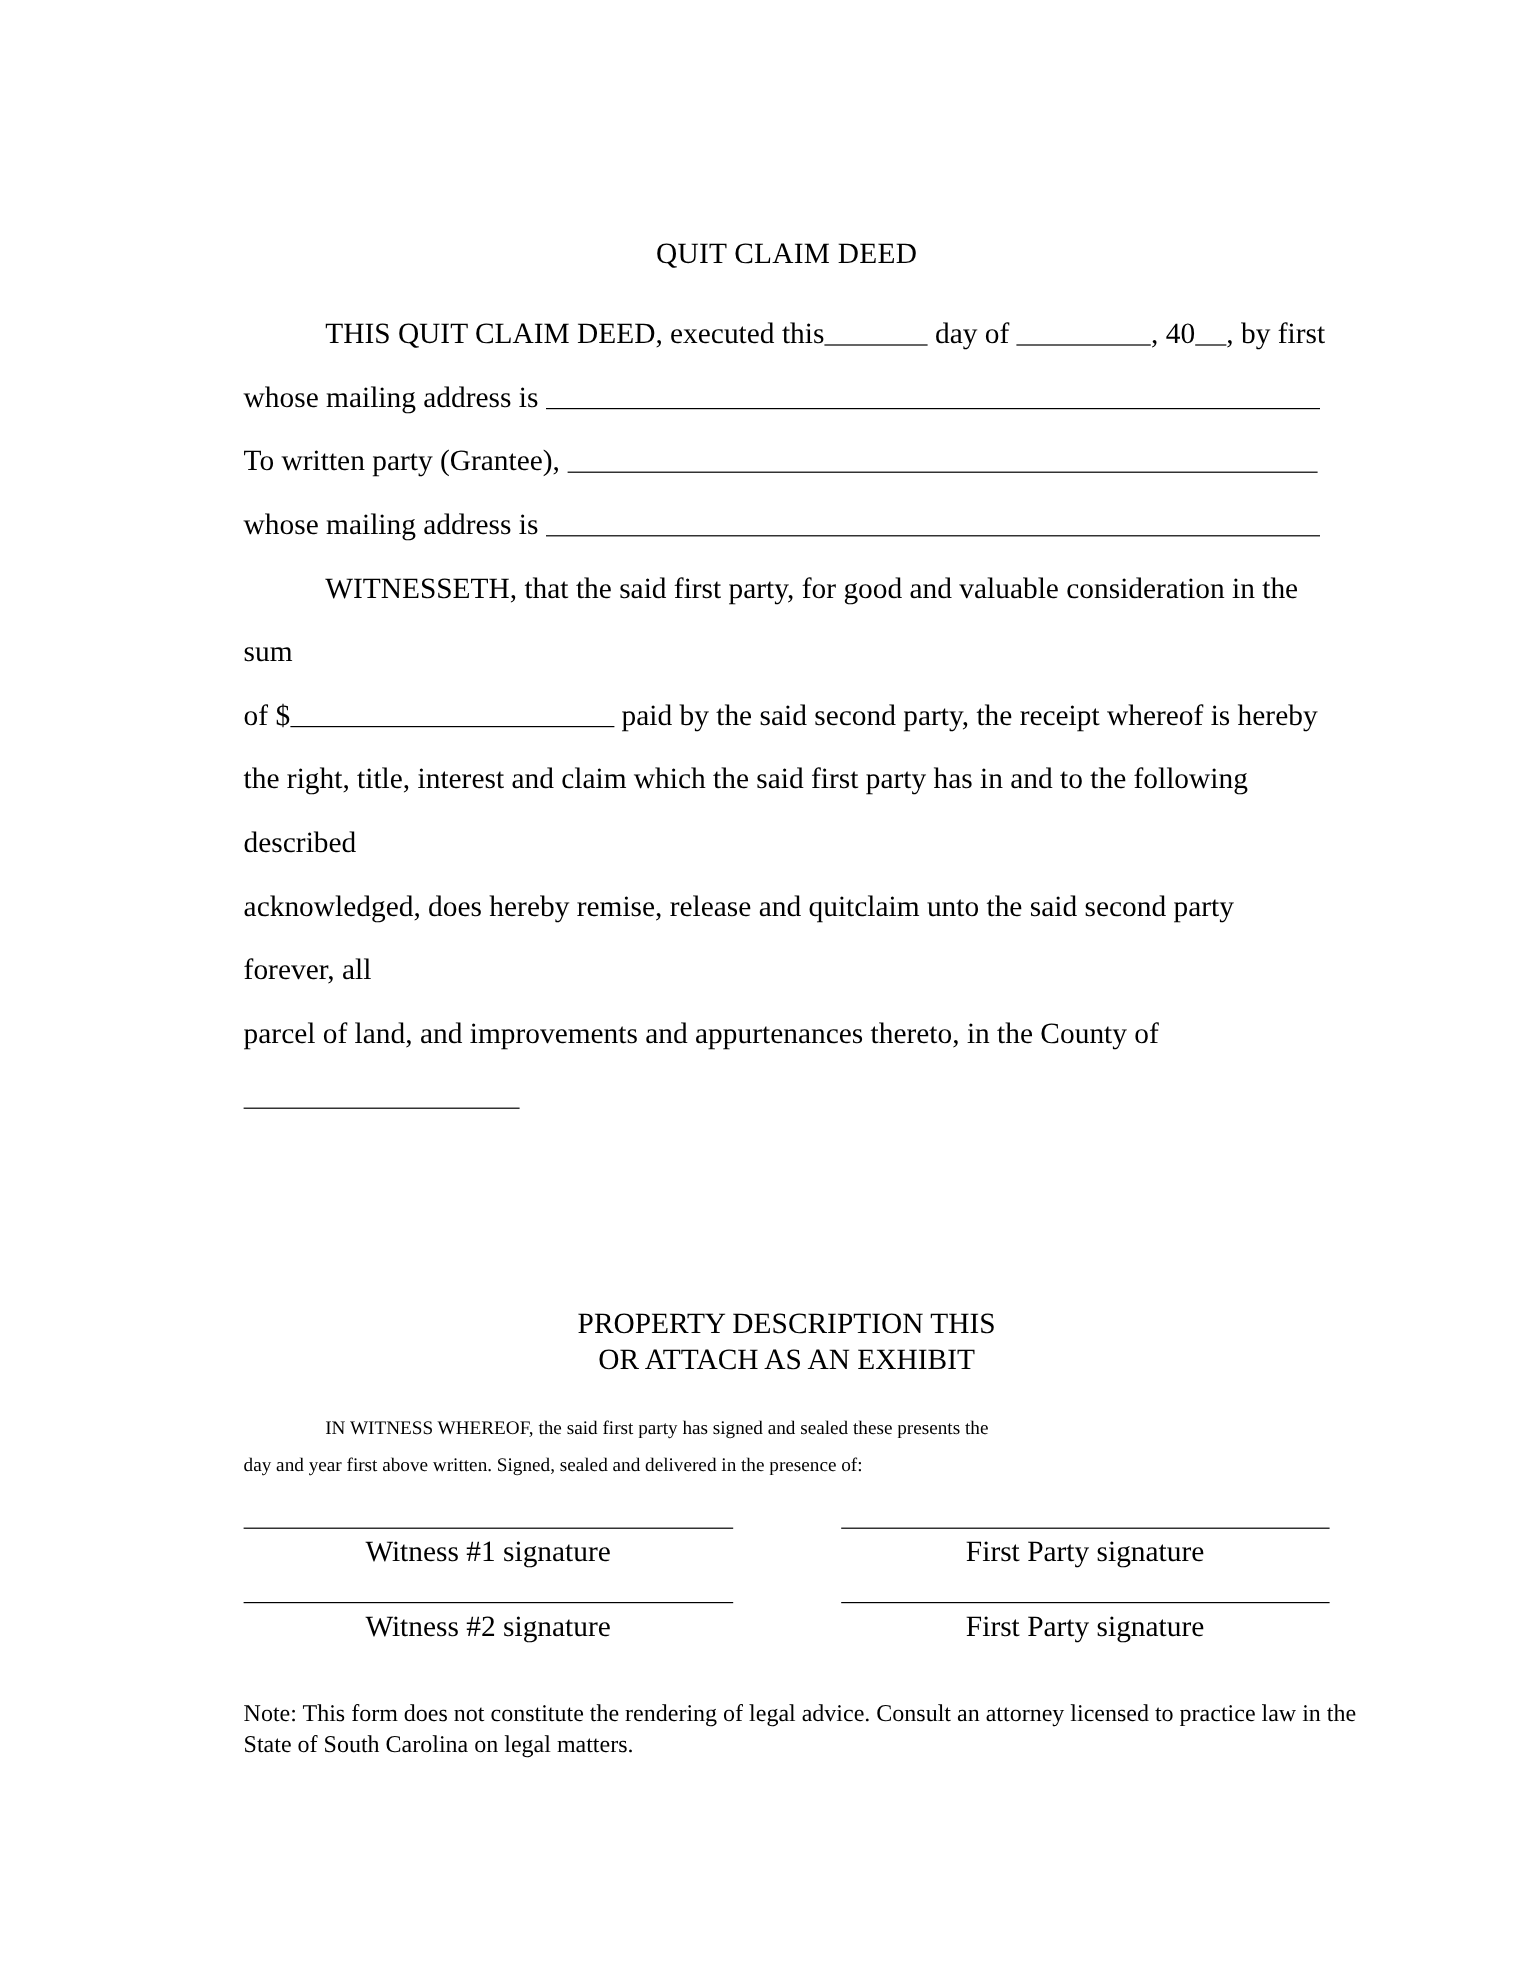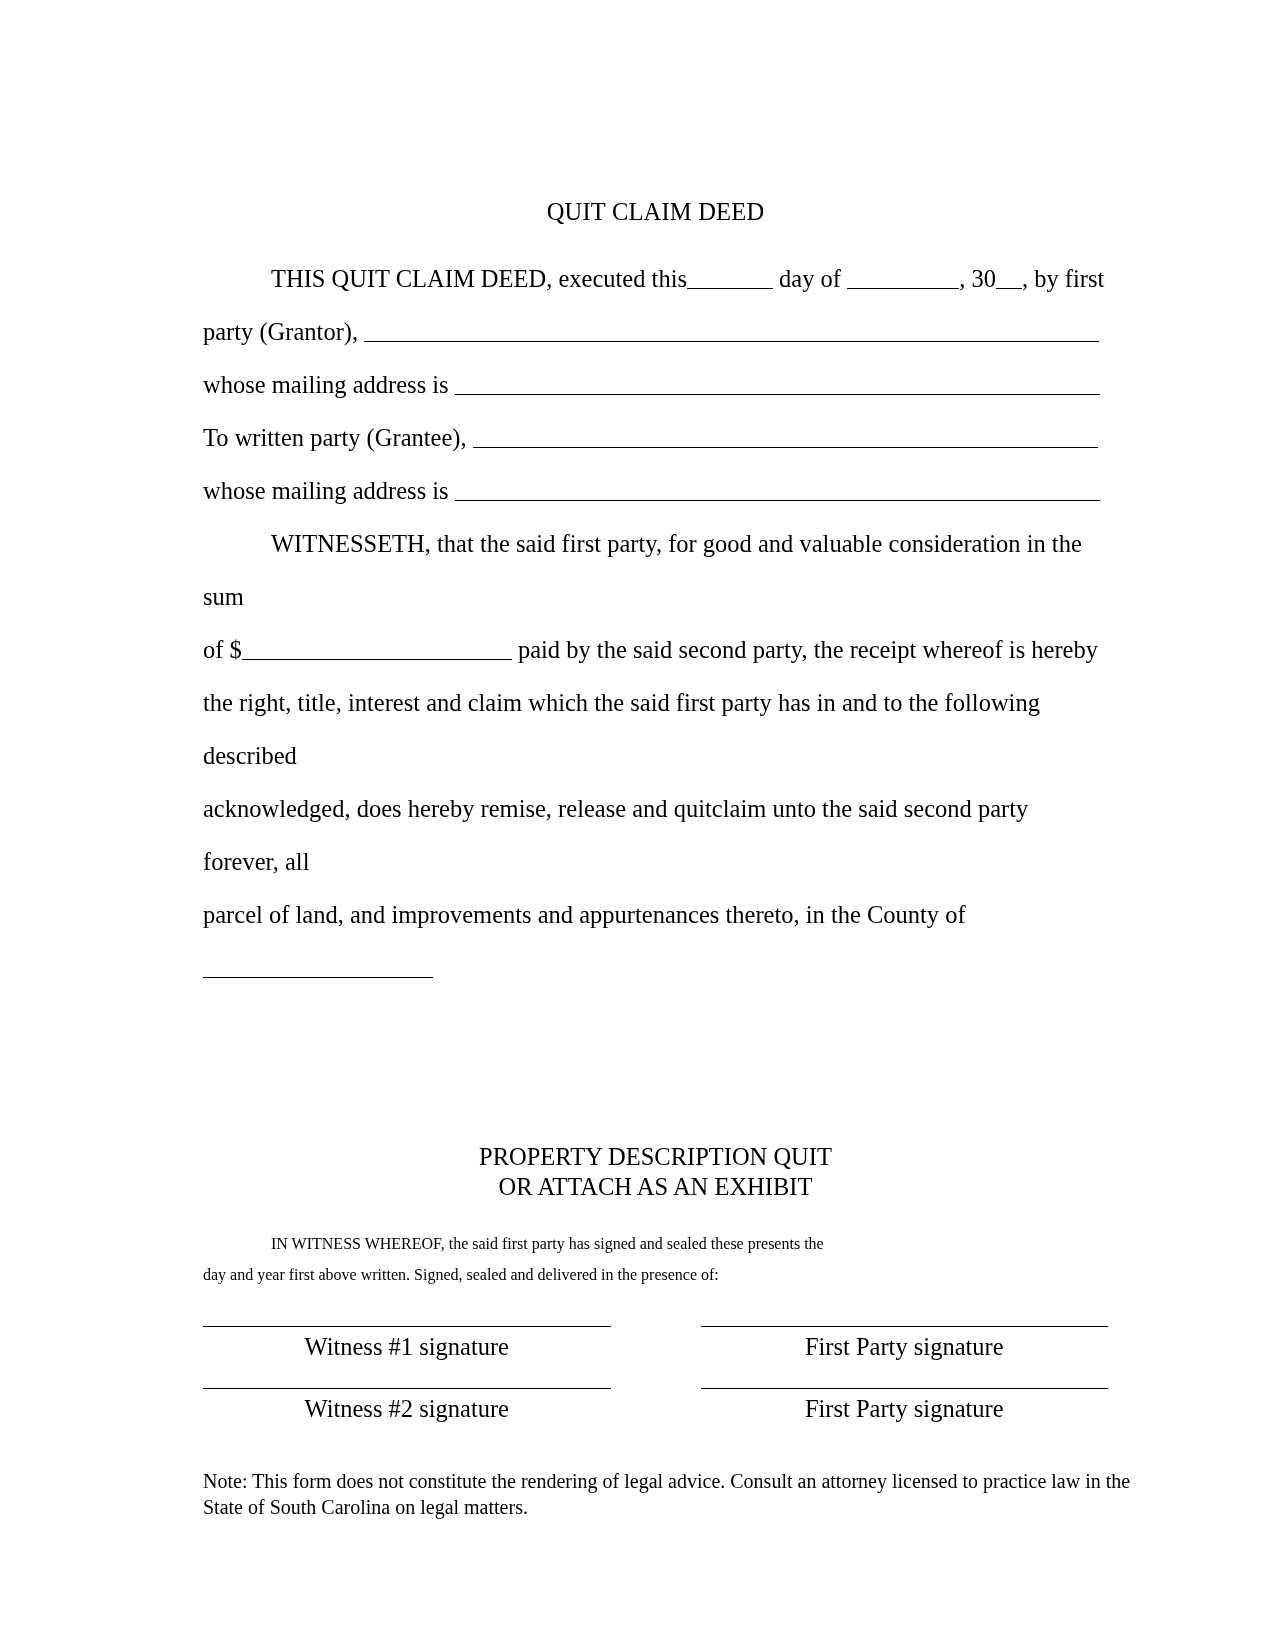--- a/index.html
+++ b/index.html
@@ -121,44 +121,43 @@
   .note b { font-weight: normal; }
 </style>
 </head>
 <body>
 
 <div class="page">
   <div class="content">
 
     <div class="doc-title">QUIT CLAIM DEED</div>
 
-    <p class="para indent"><span>THIS QUIT CLAIM DEED, executed this</span><span class="blank-line bl-day"></span> <span>day of</span> <span class="blank-line bl-month"></span><span>, 30</span><span class="blank-line bl-yr"></span><span>, by first</span></p>
+    <p class="para indent"><span>THIS QUIT CLAIM DEED, executed this</span><span class="blank-line bl-day"></span> <span>day of</span> <span class="blank-line bl-month"></span><span>, 40</span><span class="blank-line bl-yr"></span><span>, by first</span></p>
 
-    <div class="line-row"><span>party (Grantor),</span> <span class="blank-line bl-long"></span></div>
 
     <div class="line-row"><span>whose mailing address is</span> <span class="blank-line bl-addr"></span></div>
 
     <div class="line-row"><span>To written party (Grantee),</span> <span class="blank-line bl-grantee"></span></div>
 
     <div class="line-row"><span>whose mailing address is</span> <span class="blank-line bl-addr"></span></div>
 
     <p class="para indent">WITNESSETH, that the said first party, for good and valuable consideration in the sum</p>
 
     <div class="line-row"><span>of $</span><span class="blank-line bl-money"></span> <span>paid by the said second party, the receipt whereof is hereby</span></div>
 
     <p class="para">the right, title, interest and claim which the said first party has in and to the following described</p>
     <p class="para">acknowledged, does hereby remise, release and quitclaim unto the said second party forever, all</p>
     <p class="para">parcel of land, and improvements and appurtenances thereto, in the County of</p>
 
     <div class="line-row"><span class="blank-line bl-county"></span></div>
 
     <div class="property-gap"></div>
 
     <div class="prop-block">
-      <div>PROPERTY DESCRIPTION QUIT</div>
+      <div>PROPERTY DESCRIPTION THIS</div>
       <div>OR ATTACH AS AN EXHIBIT</div>
     </div>
 
     <p class="witness-para"><span class="indent-run"></span><span>IN WITNESS WHEREOF, the said first party has signed and sealed these presents the</span><br><span>day and year first above written.  Signed, sealed and delivered in the presence of:</span></p>
 
     <div class="sig-block">
 
       <div class="sig-row">
         <div class="sig-cell">
           <div class="sig-rule"></div>

